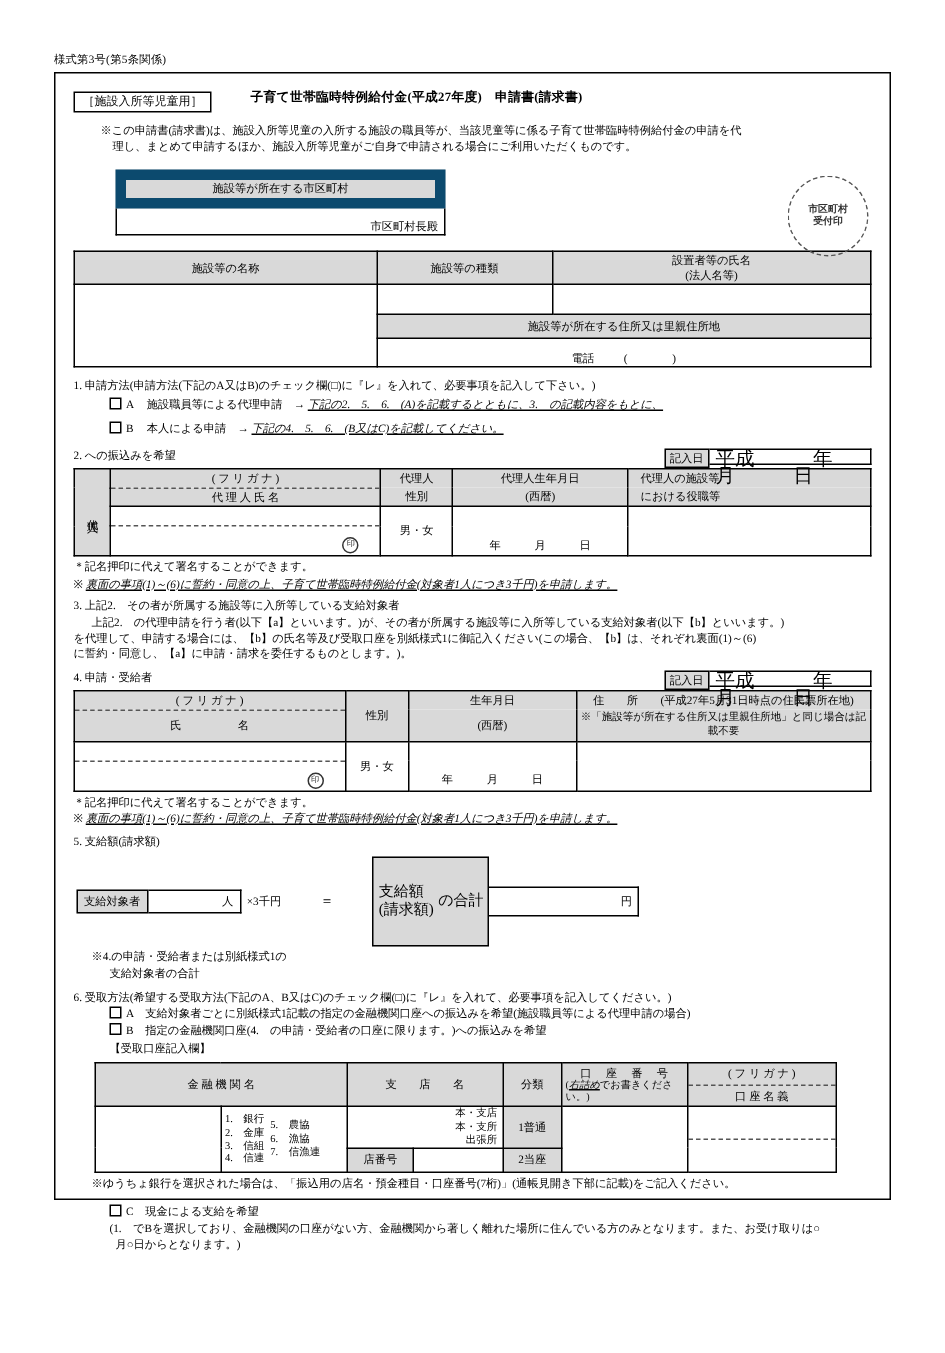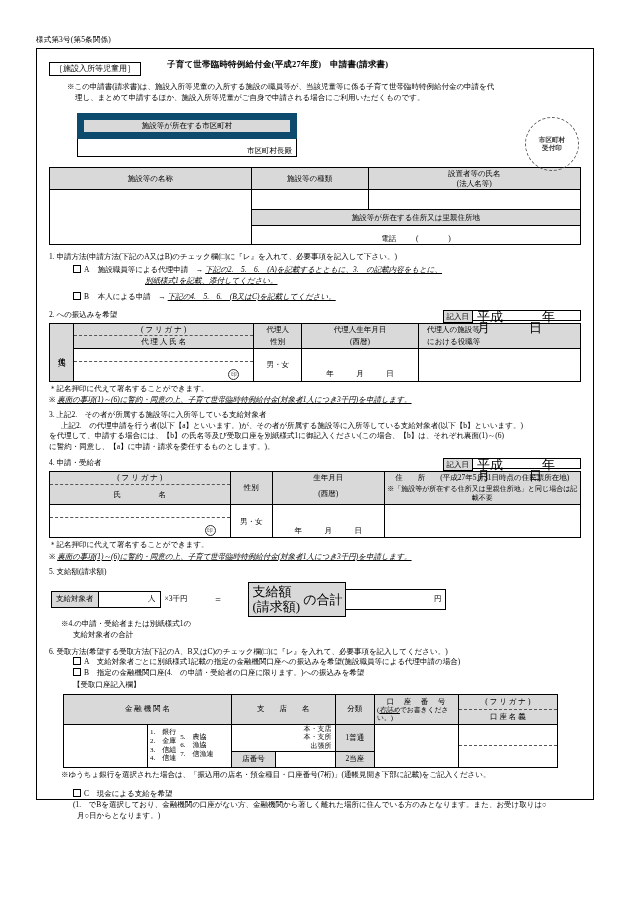--- a/index.html
+++ b/index.html
@@ -239,22 +239,22 @@
     text-align: right;
     padding: 3px 4px;
     line-height: 1.15;
     box-sizing: border-box;
   }
   .pay-x { font-size: 7.5px; margin-left: 4px; text-align: right; }
   .pay-eq { font-size: 9px; margin: 0 26px; }
   .pay-lab2 {
     border: 1px solid #000;
     background: #d9d9d9;
-    font-size: 13px;
-    padding: 1px 3px;
+    font-size: 10px;
+    padding: 17px 3px;
     line-height: 1.2;
     display: flex;
     align-items: center;
   }
   .pay-val2 {
     border: 1px solid #000;
     border-left: none;
     font-size: 7.5px;
     width: 100px;
     text-align: right;
@@ -353,23 +353,20 @@
         <div class="sec-title">
           <span>1.</span>
           <span>申請方法(申請方法(下記のA又はB)のチェック欄(□)に『レ』を入れて、必要事項を記入して下さい。)</span>
         </div>
         <div class="indent2" style="margin-top:2px">
           <span class="cb"></span><span>A</span>
           <span style="display:inline-block;width:5px"></span>
           <span>施設職員等による代理申請　→</span>
           <span class="ul">下記の2.　5.　6.　(A)を記載するとともに、3.　の記載内容をもとに、</span>
         </div>
-        <div class="indent3" style="padding-left:96px">
-          <span class="ul">別紙様式1を記載、添付してください。</span>
-        </div>
         <div class="indent2" style="margin-top:5px">
           <span class="cb"></span><span>B</span>
           <span style="display:inline-block;width:5px"></span>
           <span>本人による申請　→</span>
           <span class="ul">下記の4.　5.　6.　(B又はC)を記載してください。</span>
         </div>
       </div>
 
       <div class="sec relwrap">
         <div class="sec-title">

